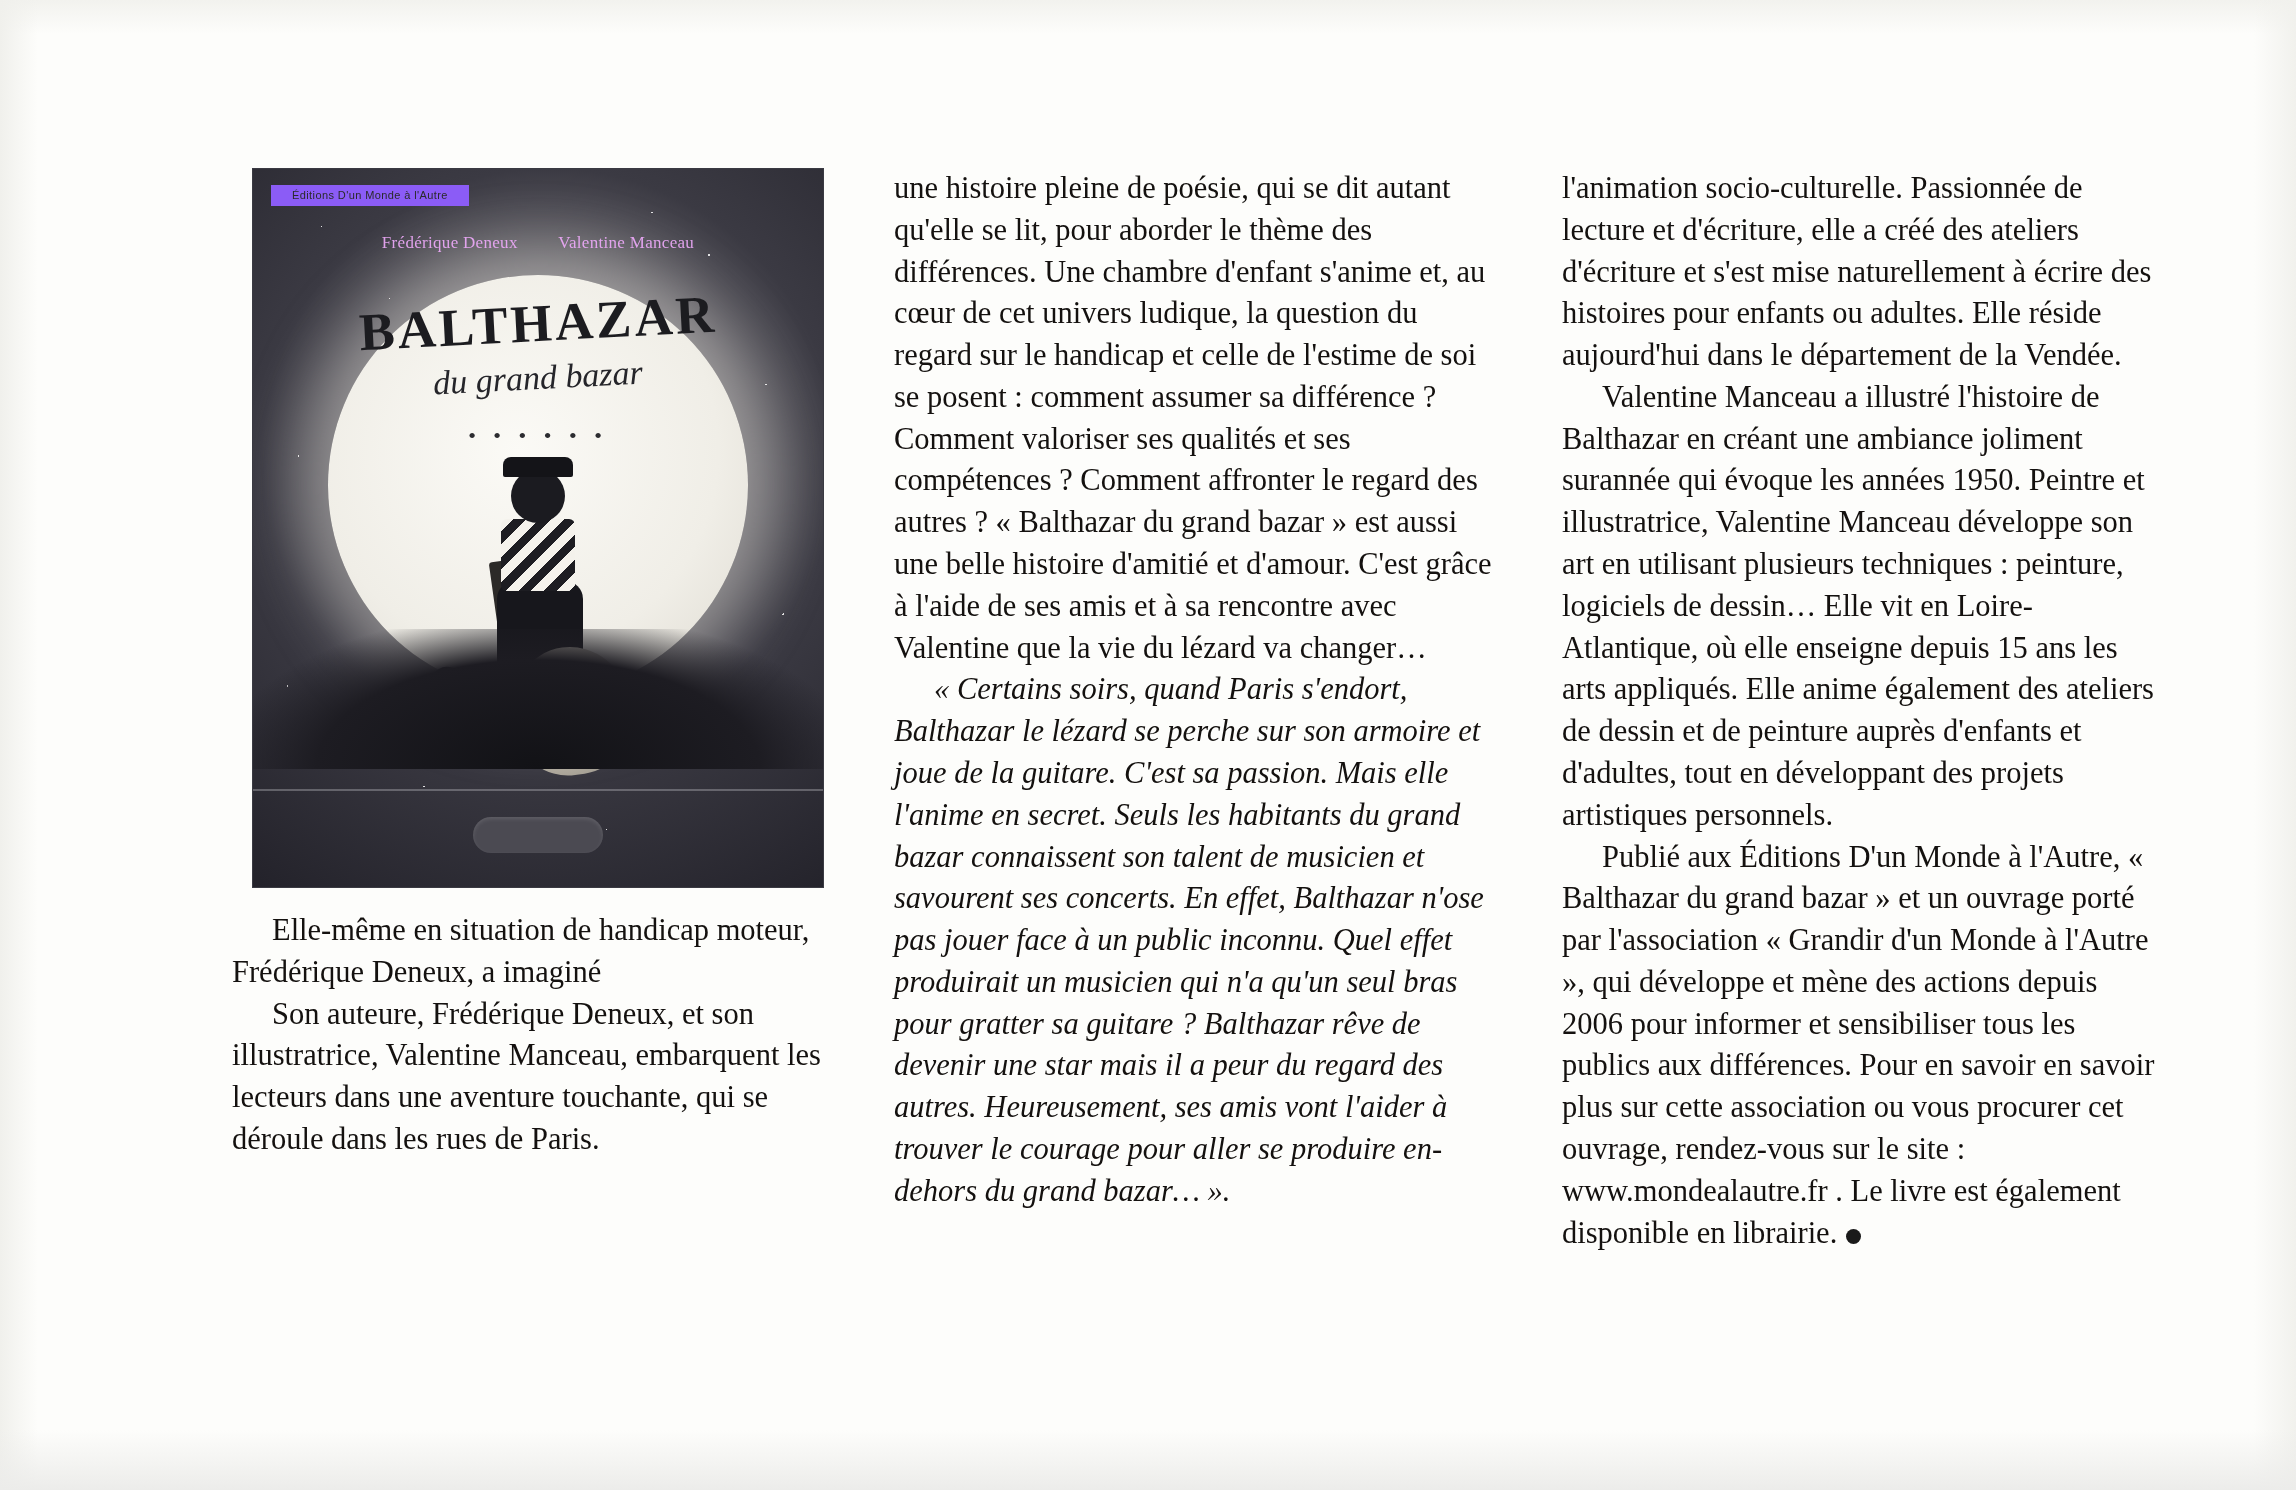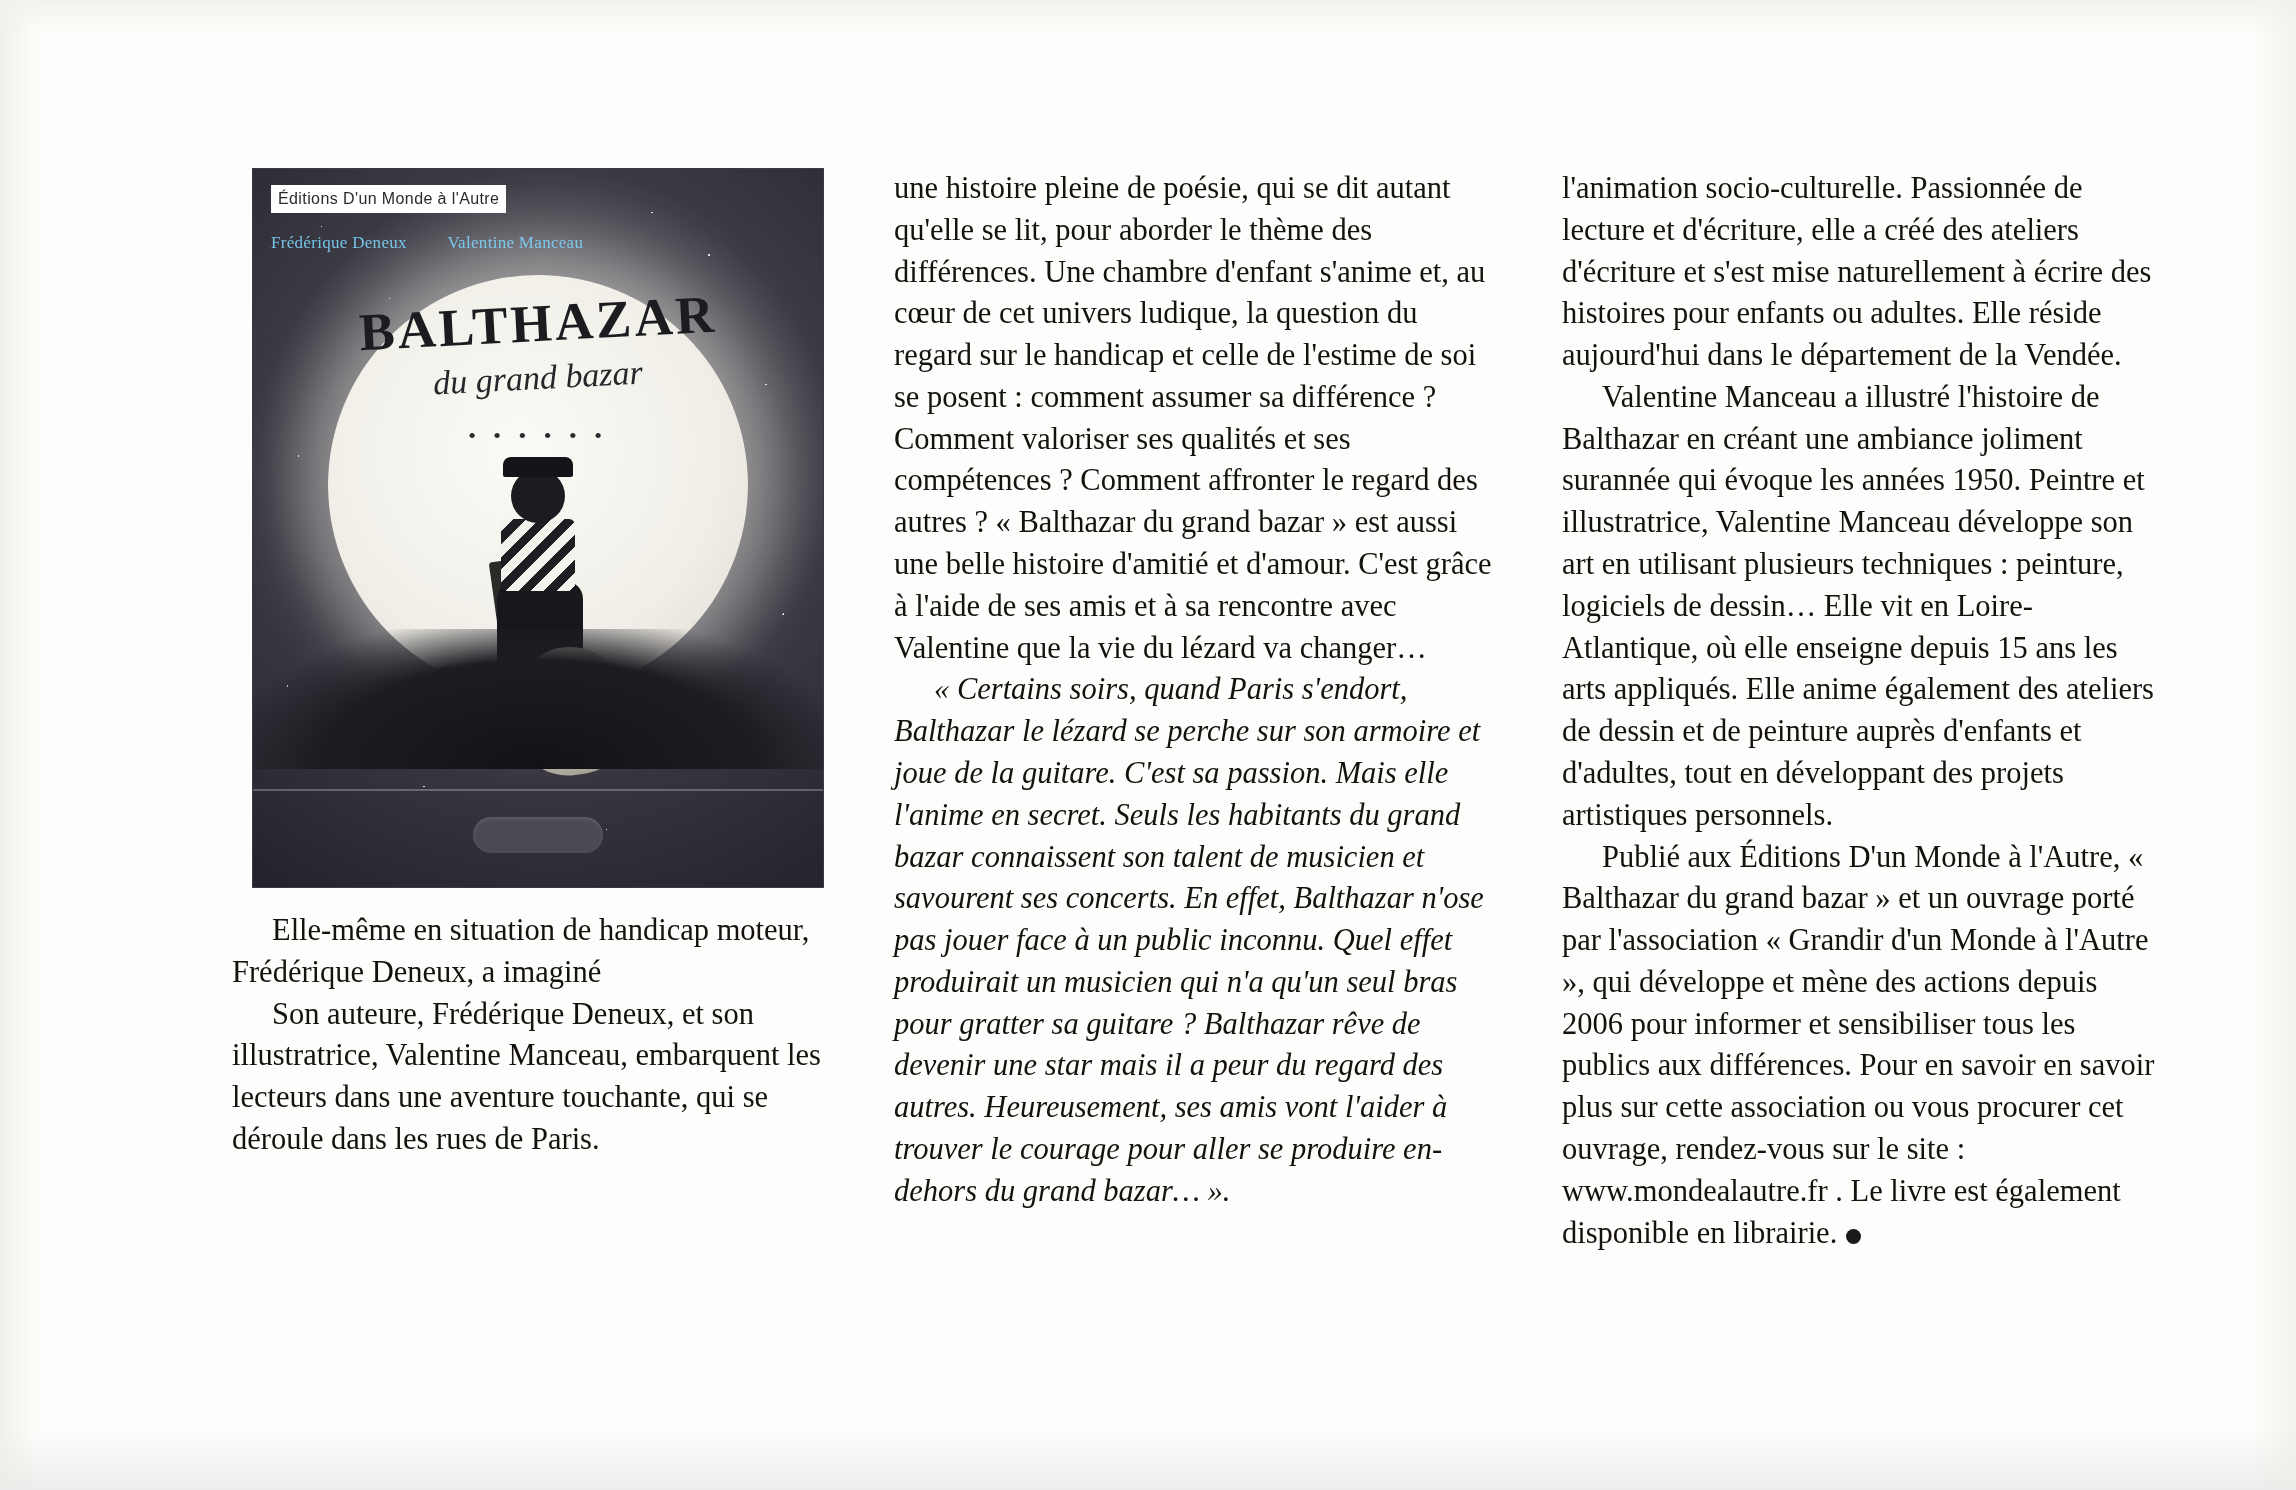--- a/index.html
+++ b/index.html
@@ -136,32 +136,33 @@
     width: 420px;
     height: 420px;
     border-radius: 50%;
     background: radial-gradient(circle at 45% 42%, #fbfaf6 0%, #f0eee7 60%, #dcd8cf 100%);
     box-shadow: 0 0 60px 30px rgba(240,238,230,0.35);
   }
   .cover-publisher {
     position: absolute;
     left: 18px;
     top: 16px;
-    background: #ffffff;
+    background: #8b5cf6;
     color: #2a2a2a;
-    font-size: 16px;
+    font-size: 11px;
     letter-spacing: 0.4px;
-    padding: 3px 7px;
+    padding: 3px 21px;
     font-family: "Liberation Sans", sans-serif;
   }
   .cover-authors {
     position: absolute;
     left: 0; right: 0;
     top: 62px;
-    color: #7dd3fc;
+    text-align: center;
+    color: #f0abfc;
     font-size: 17px;
     font-family: "Liberation Serif", serif;
     letter-spacing: 0.3px;
     opacity: 0.9;
   }
   .cover-authors span { margin: 0 18px; }
   .cover-title {
     position: absolute;
     left: 0; right: 0;
     top: 118px;

